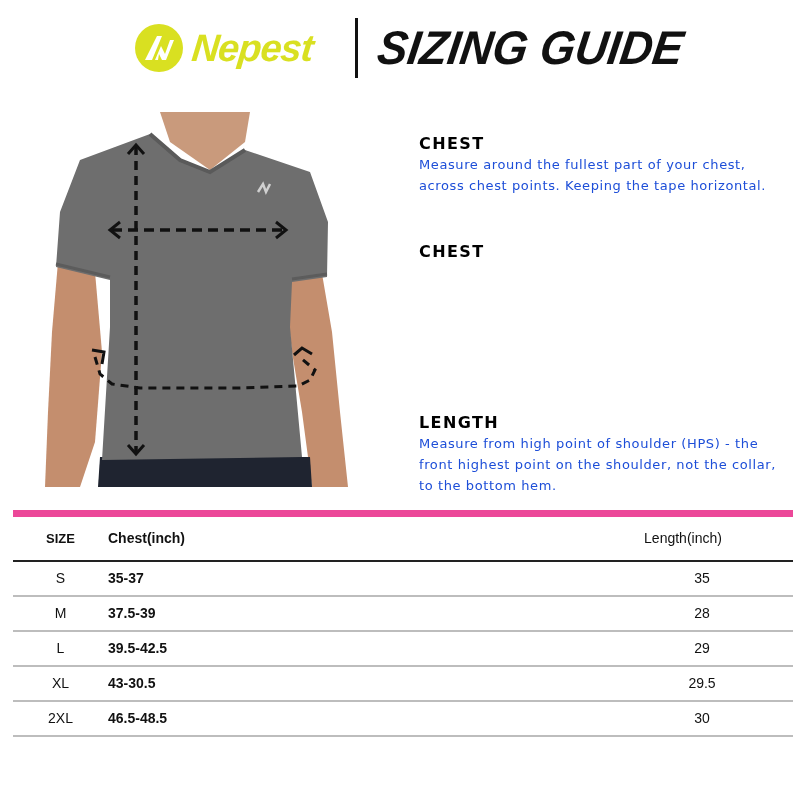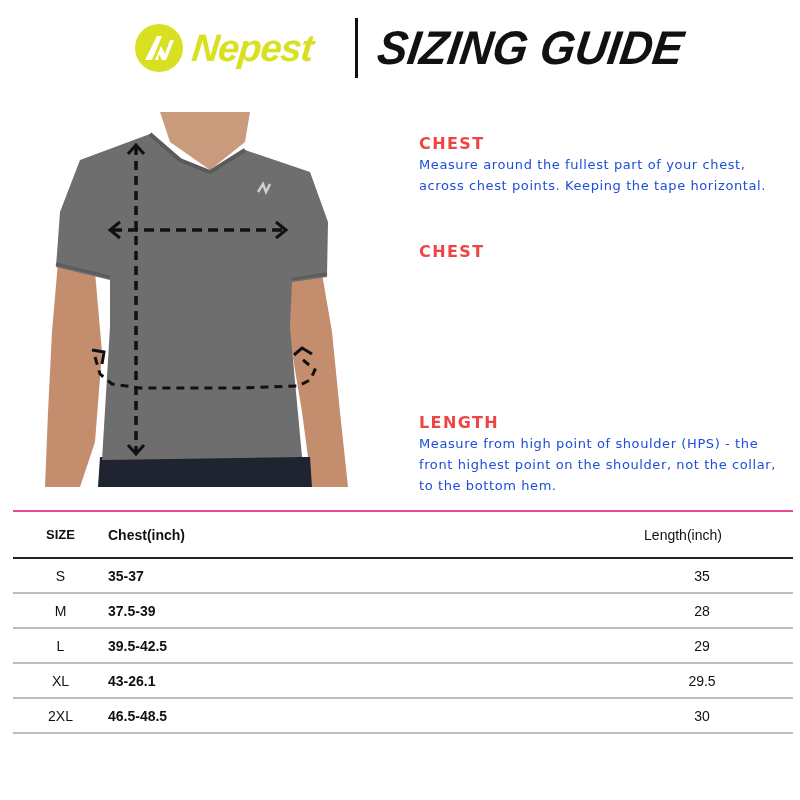--- a/index.html
+++ b/index.html
@@ -13,29 +13,29 @@
     .brand-name { position: absolute; left: 192px; top: 26px; font-family: "Liberation Sans", sans-serif; font-weight: bold; font-style: italic; font-size: 38px; letter-spacing: -1px; color: #d9e021; line-height: 44px; transform: skewX(-6deg); }
     .header-divider { position: absolute; left: 355px; top: 18px; width: 3px; height: 60px; background: #111; }
     .page-title { position: absolute; left: 378px; top: 22px; font-family: "Liberation Sans", sans-serif; font-weight: bold; font-style: italic; font-size: 45px; letter-spacing: 0px; color: #111; line-height: 52px; transform: skewX(-8deg) scaleY(1.05); }
 
     
     .model-figure { position: absolute; left: 40px; top: 112px; width: 330px; height: 375px; overflow: hidden; background: #fff; }
     .model-figure svg { position: absolute; left: 0; top: 0; }
 
     
     .instr { position: absolute; left: 419px; width: 375px; }
-    .instr h2 { font-family: "DejaVu Sans", sans-serif; font-weight: bold; font-size: 16px; letter-spacing: 1.4px; line-height: 20px; color: #ef4444; }
+    .instr h2 { font-family: "DejaVu Sans", sans-serif; font-weight: bold; font-size: 16px; letter-spacing: 1.4px; line-height: 20px; color: #000000; }
     .instr p { font-family: "DejaVu Sans", sans-serif; font-size: 13px; letter-spacing: 0.6px; line-height: 20.8px; color: #1d4ed8; margin-top: 1px; }
     .instr-chest { top: 134px; }
     .instr-waist { top: 242px; }
     .instr-length { top: 413px; }
 
     
     .size-table { position: absolute; left: 13px; top: 510px; width: 780px; border-collapse: collapse; font-family: "Liberation Sans", sans-serif; font-size: 14px; color: #111; }
-    .size-table th { height: 47px; font-weight: normal; border-top: 2px solid #ec4899; border-bottom: 2px solid #222; }
+    .size-table th { height: 47px; font-weight: normal; border-top: 7px solid #ec4899; border-bottom: 2px solid #222; }
     .size-table td { height: 35px; border-bottom: 2px solid #bdbdbd; }
     .size-table th.c-size, .size-table td.c-size { width: 95px; text-align: center; }
     .size-table th.c-size { font-weight: bold; font-size: 13px; }
     .size-table th.c-chest, .size-table td.c-chest { width: 315px; text-align: left; font-weight: bold; }
     .size-table th.c-length, .size-table td.c-length { width: 370px; text-align: center; padding-left: 187px; }
     .size-table th.c-length { padding-left: 150px; }
     .size-table td.c-length { padding-left: 188px; }
   </style>
 </head>
 <body>
@@ -117,21 +117,21 @@
       <td class="c-chest">37.5-39</td>
       <td class="c-length">28</td>
     </tr>
     <tr>
       <td class="c-size">L</td>
       <td class="c-chest">39.5-42.5</td>
       <td class="c-length">29</td>
     </tr>
     <tr>
       <td class="c-size">XL</td>
-      <td class="c-chest">43-26.1</td>
+      <td class="c-chest">43-30.5</td>
       <td class="c-length">29.5</td>
     </tr>
     <tr>
       <td class="c-size">2XL</td>
       <td class="c-chest">46.5-48.5</td>
       <td class="c-length">30</td>
     </tr>
   </tbody>
 </table>
 

